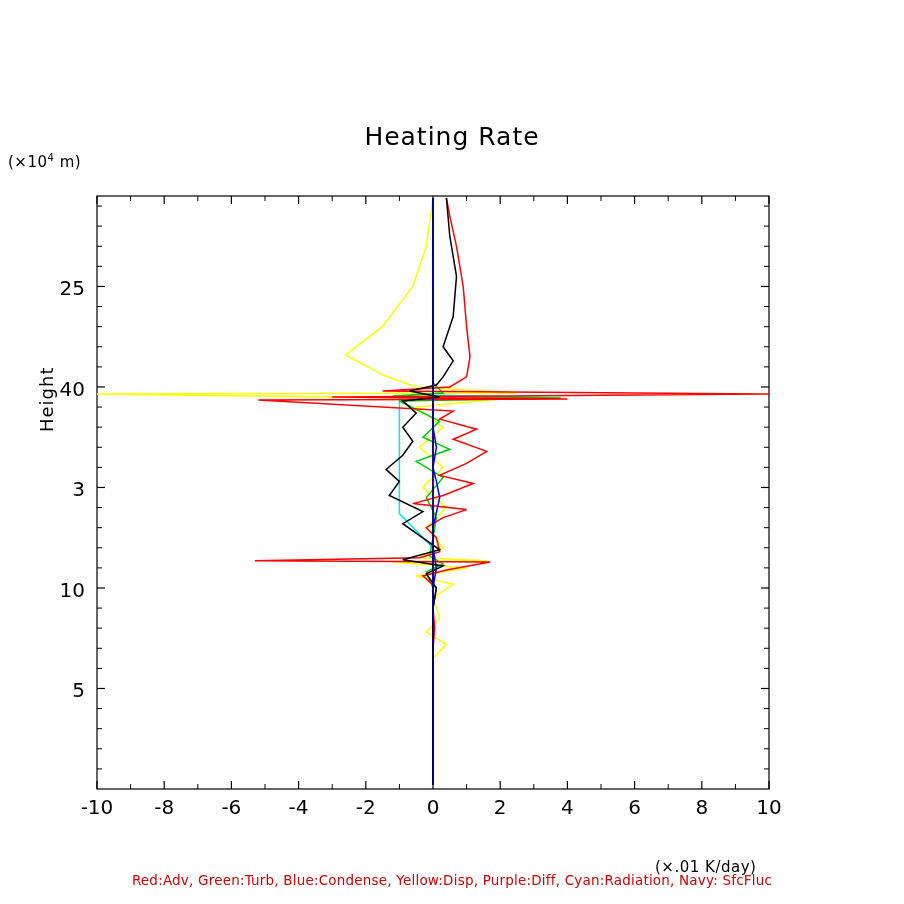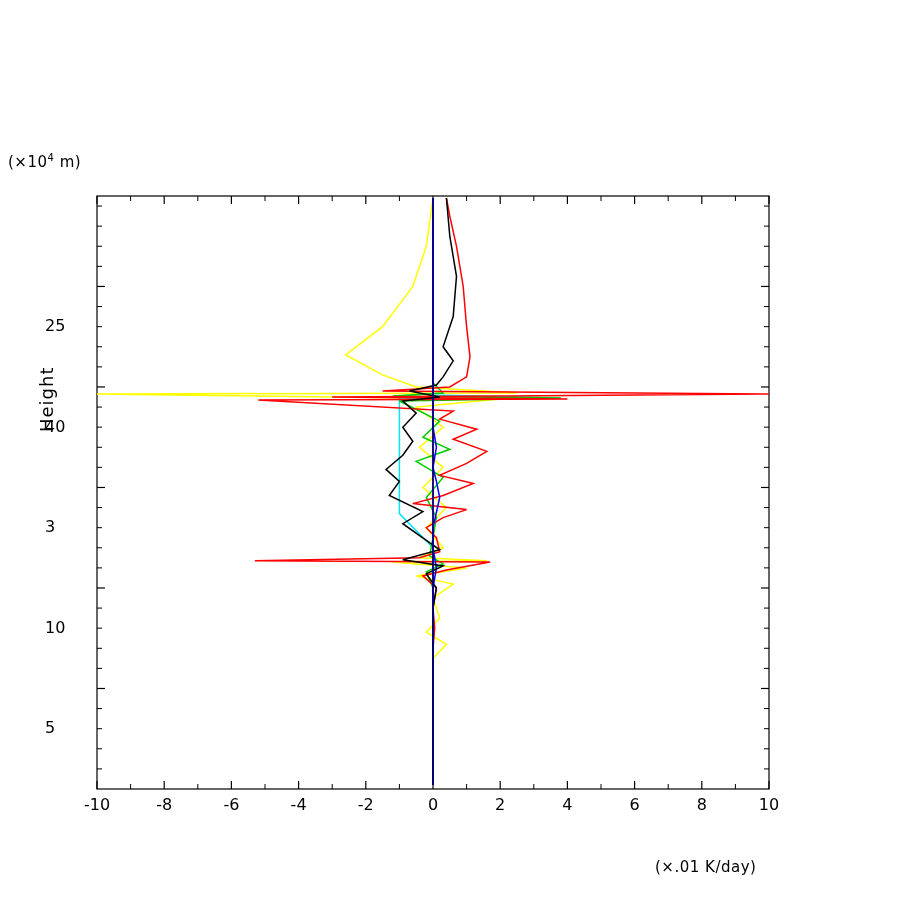--- a/index.html
+++ b/index.html
@@ -68,36 +68,37 @@
     font-size: 13.5px;
     color: #cc0000;
     letter-spacing: 0.2px;
   }
   .plot-svg {
     position: absolute;
     left: 0; top: 0;
   }
   .tick-label-y {
     position: absolute;
-    font-size: 16px;
+    font-size: 20px;
+    text-align: right;
     width: 40px;
-    margin-top: 40px;
   }
   .tick-label-x {
     position: absolute;
-    font-size: 16px;
+    font-size: 20px;
     text-align: center;
     width: 60px;
   }
 </style>
 </head>
 <body>
 
 <div id="figure">
 
+  <div class="title">Heating Rate</div>
 
   <div class="unit-top">(×10<sup>4</sup> m)</div>
 
   <div class="ylabel">Height</div>
 
   <div class="xaxis-unit">(×.01 K/day)</div>
 
   <svg class="plot-svg" id="plot" width="904" height="904">
 
     <rect id="frame" x="97" y="196" width="672" height="593" fill="none" stroke="#000000" stroke-width="1.2"></rect>
@@ -232,13 +233,14 @@
       <div class="tick-label-x" style="left: 604.6px; top: 795px;">6</div>
       <div class="tick-label-x" style="left: 671.8px; top: 795px;">8</div>
       <div class="tick-label-x" style="left: 739px; top: 795px;">10</div>
       <div class="tick-label-y" style="left: 45px; top: 678.492px;">5</div>
       <div class="tick-label-y" style="left: 45px; top: 577.983px;">10</div>
       <div class="tick-label-y" style="left: 45px; top: 477.475px;">3</div>
       <div class="tick-label-y" style="left: 45px; top: 376.966px;">40</div>
       <div class="tick-label-y" style="left: 45px; top: 276.458px;">25</div>
     </div>
 
+  <div class="caption">Red:Adv, Green:Turb, Blue:Condense, Yellow:Disp, Purple:Diff, Cyan:Radiation, Navy: SfcFluc</div>
 </div>
 
 </body></html>

